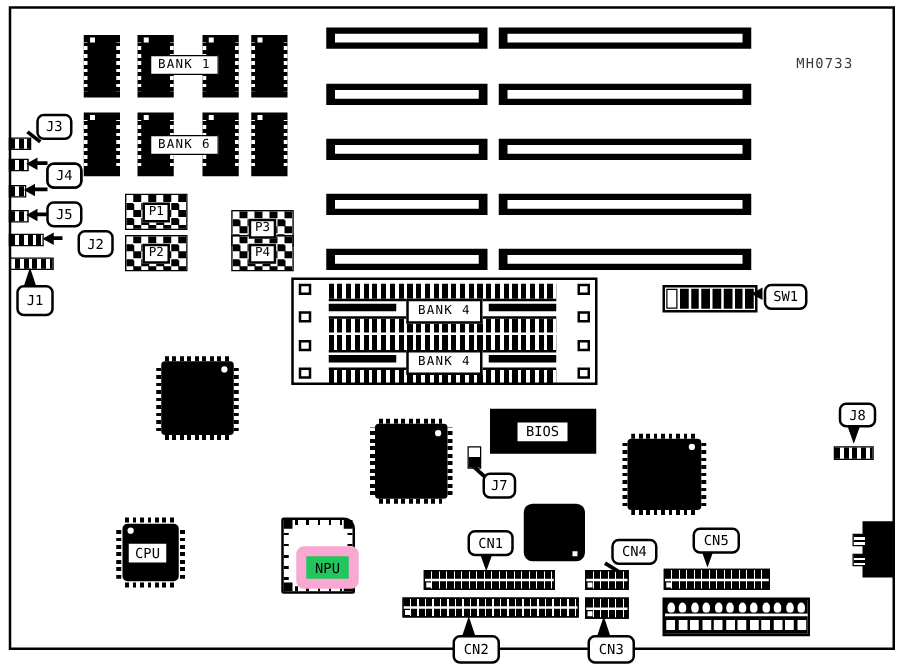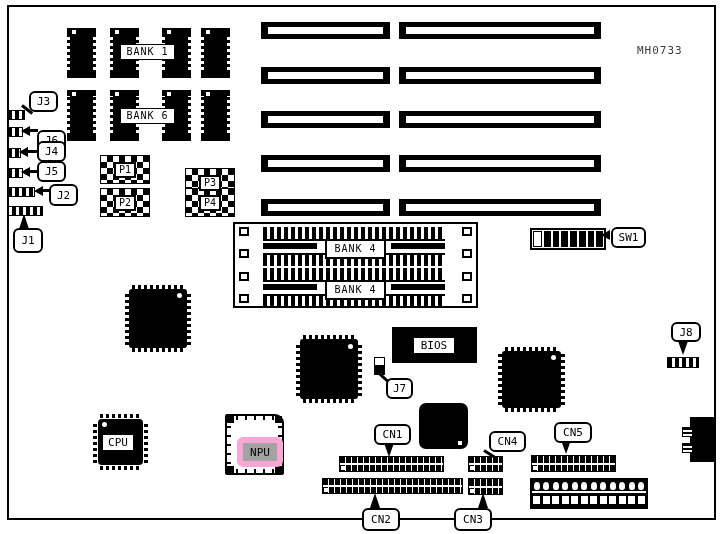--- a/index.html
+++ b/index.html
@@ -49,21 +49,21 @@
   .npu{position:absolute;background:#fff;border:2px solid #000;border-radius:2px 9px 2px 2px;
     background-image:
       repeating-linear-gradient(90deg,#000 0 2px,transparent 2px 9px),
       repeating-linear-gradient(90deg,#000 0 2px,transparent 2px 9px),
       repeating-linear-gradient(0deg,#000 0 2px,transparent 2px 9px),
       repeating-linear-gradient(0deg,#000 0 2px,transparent 2px 9px);
     background-size:100% 4px,100% 4px,4px 100%,4px 100%;
     background-position:top,bottom,left,right;background-repeat:no-repeat}
   .corner{position:absolute;width:7px;height:7px;background:#000}
   .npulabel{position:absolute;display:flex;align-items:center;justify-content:center;
-    background:#a3a3a3;border:6px solid #f9a8d4;border-radius:6px;font-size:11px;z-index:6}
+    background:#22c55e;border:8px solid #f9a8d4;border-radius:6px;font-size:11px;z-index:6}
 
   
   .bios{position:absolute;background:#000}
 
   
   .slot{position:absolute;background:#000}
   .slot .stripe{position:absolute;left:7px;right:7px;top:5px;bottom:5px;background:#fff}
 
   
   .psock{position:absolute;background:repeating-conic-gradient(#000 0% 25%,#fff 0% 50%) 0 0/12px 12px;border:1px solid #000}
@@ -179,31 +179,31 @@
   <div class="jconn" style="left:7px;top:110px;width:16px;height:8px"></div>
   <div class="callout" style="left:29px;top:91px;width:25px;height:17px">J3</div>
   <div class="lead" style="left:22px;top:104px;width:13px;transform:rotate(38deg)"></div>
 
   <div class="jconn" style="left:7px;top:127px;width:14px;height:8px"></div>
   <div class="callout" style="left:37px;top:130px;width:25px;height:17px">J6</div>
   <div class="tri tri-left" style="left:21px;top:126px"></div>
   <div class="lead" style="left:29px;top:129px;width:9px"></div>
 
   <div class="jconn" style="left:7px;top:148px;width:12px;height:8px"></div>
-  <div class="callout" style="left:37px;top:141px;width:25px;height:17px">J4</div>
+  <div class="callout" style="left:37px;top:130px;width:25px;height:17px">J4</div>
   <div class="tri tri-left" style="left:19px;top:147px"></div>
   <div class="lead" style="left:27px;top:150px;width:11px"></div>
 
   <div class="jconn" style="left:7px;top:168px;width:14px;height:8px"></div>
   <div class="callout" style="left:37px;top:161px;width:25px;height:17px">J5</div>
   <div class="tri tri-left" style="left:21px;top:167px"></div>
   <div class="lead" style="left:29px;top:170px;width:9px"></div>
 
   <div class="jconn" style="left:7px;top:187px;width:26px;height:8px"></div>
-  <div class="callout" style="left:49px;top:184px;width:25px;height:18px">J2</div>
+  <div class="callout" style="left:62px;top:184px;width:25px;height:18px">J2</div>
   <div class="tri tri-left" style="left:34px;top:186px"></div>
   <div class="lead" style="left:42px;top:189px;width:8px"></div>
 
   <div class="jconn alt" style="left:8px;top:206px;width:33px;height:8px"></div>
   <div class="callout" style="left:13px;top:228px;width:26px;height:21px">J1</div>
   <div class="tri tri-up" style="left:19px;top:214px"></div>
 
   <div class="psock" style="left:100px;top:155px;width:48px;height:27px">
       <span class="plabel">P1</span>
     </div>
@@ -318,21 +318,21 @@
   <div class="pinhead" style="left:339px;top:456px;width:103px;height:14px"></div>
   <div class="pinhead" style="left:322px;top:478px;width:139px;height:14px"></div>
   <div class="tri tri-up" style="left:370px;top:493px"></div>
   <div class="callout" style="left:362px;top:508px;width:34px;height:19px">CN2</div>
 
   <div class="callout" style="left:489px;top:431px;width:33px;height:17px">CN4</div>
   <div class="lead" style="left:484px;top:449px;width:14px;transform:rotate(32deg)"></div>
   <div class="pinhead" style="left:468px;top:456px;width:33px;height:14px"></div>
   <div class="pinhead" style="left:468px;top:478px;width:33px;height:15px"></div>
   <div class="tri tri-up" style="left:478px;top:493px"></div>
-  <div class="callout" style="left:454px;top:508px;width:34px;height:19px">CN3</div>
+  <div class="callout" style="left:470px;top:508px;width:34px;height:19px">CN3</div>
 
   <div class="callout" style="left:554px;top:422px;width:34px;height:17px">CN5</div>
   <div class="tri tri-down" style="left:561px;top:440px"></div>
   <div class="pinhead" style="left:531px;top:455px;width:83px;height:15px"></div>
   <div class="pwr" style="left:530px;top:478px;width:114px;height:27px">
     <div class="pwr-top">
         <i class="pwr-pin"></i>
         <i class="pwr-pin"></i>
         <i class="pwr-pin"></i>
         <i class="pwr-pin"></i>

